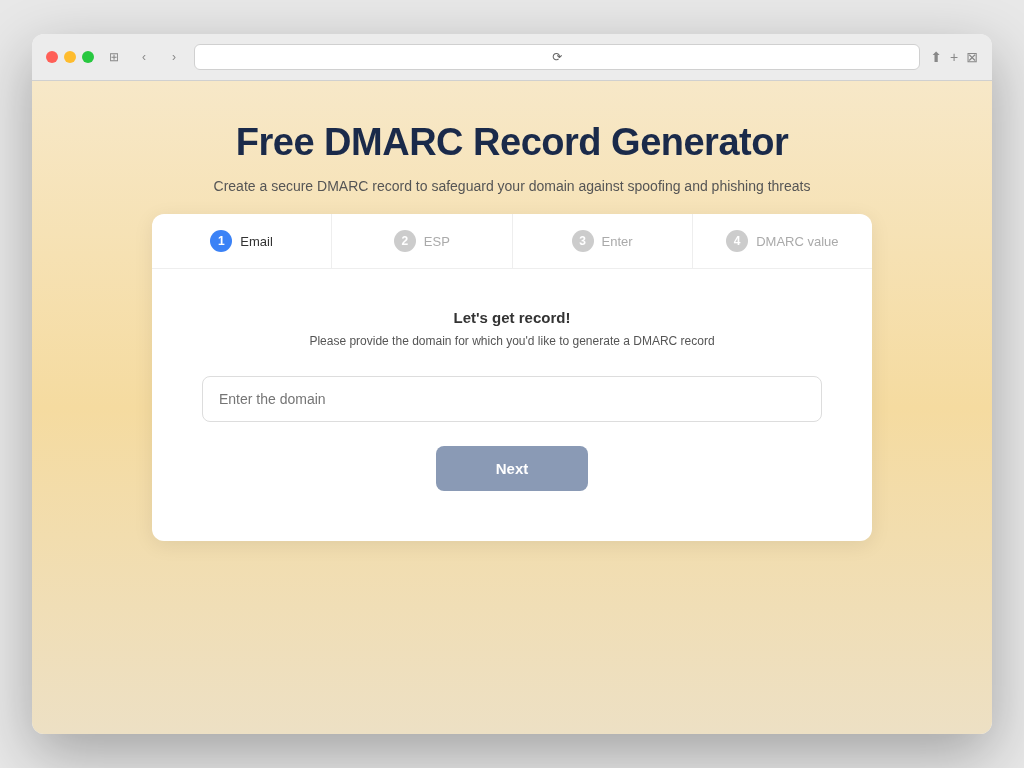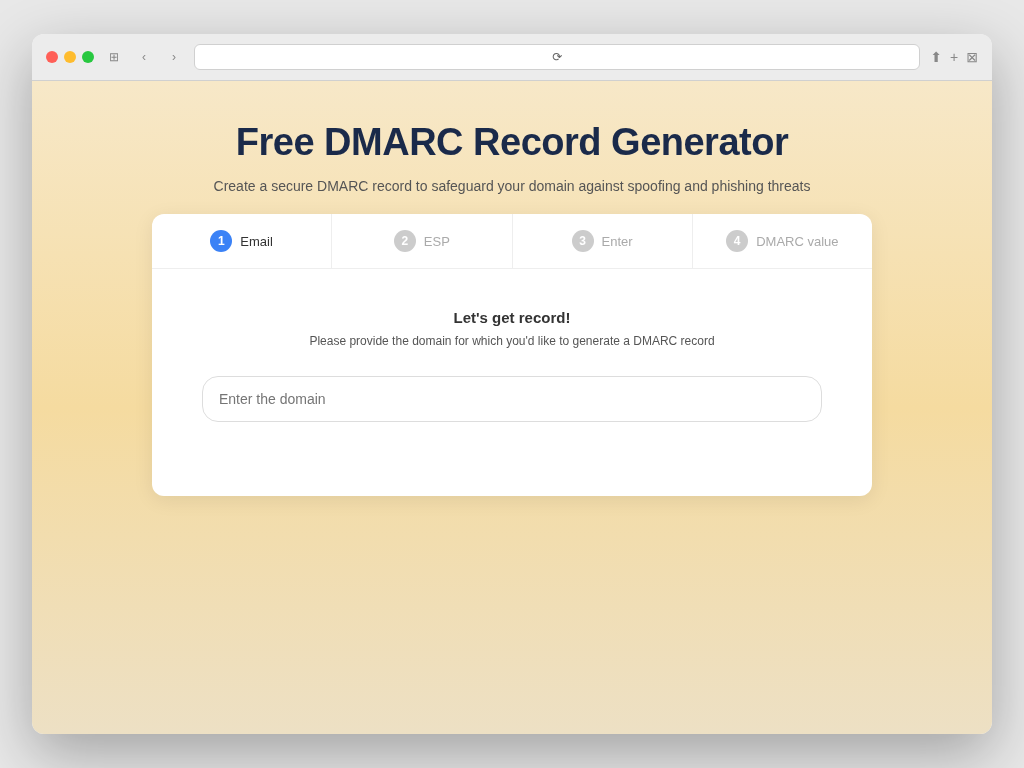--- a/index.html
+++ b/index.html
@@ -197,21 +197,21 @@
 
     .wizard-intro-desc {
       font-size: 12px;
       color: #555;
     }
 
     .domain-input {
       width: 100%;
       padding: 14px 16px;
       border: 1.5px solid #ddd;
-      border-radius: 16px;
+      border-radius: 8px;
       font-size: 14px;
       color: #999;
       outline: none;
       margin-bottom: 24px;
       background: white;
     }
 
     .next-button {
       background: #8a9ab5;
       color: white;
@@ -282,16 +282,17 @@
       </div>
 
       <div class="wizard-body">
         <div class="wizard-intro">
           <div class="wizard-intro-title">Let's get record!</div>
           <div class="wizard-intro-desc">Please provide the domain for which you'd like to generate a DMARC record</div>
         </div>
 
         <input type="text" class="domain-input" placeholder="Enter the domain" style="">
 
+        <button class="next-button">Next</button>
       </div>
     </div>
   </div>
 </div>
 
 </body></html>

